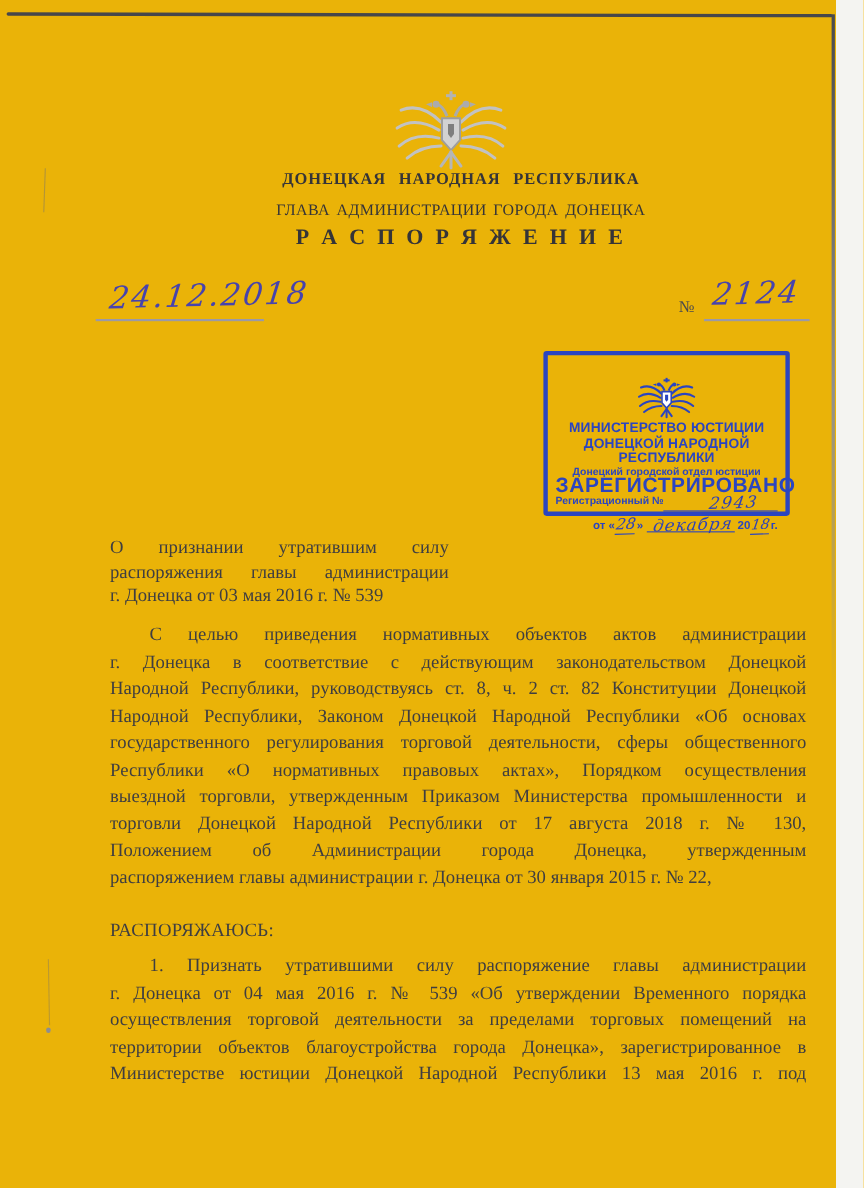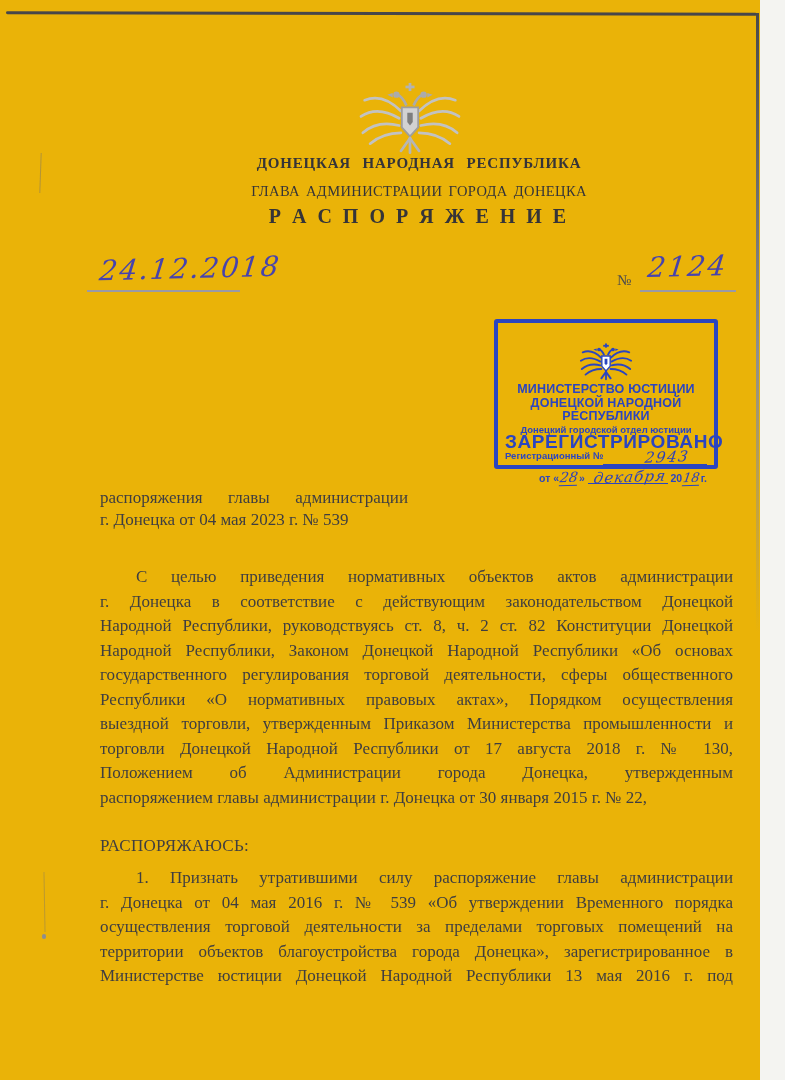--- a/index.html
+++ b/index.html
@@ -173,22 +173,23 @@
       <span class="stamp-date-rule">
         <span class="stamp-hw stamp-hw-month">декабря</span>
       </span>
       <span>20</span>
       <span class="stamp-hw stamp-hw-year">18</span>
       <span>г.</span>
     </div>
   </div>
 
   <div class="subject">
+    <div class="tline">О признании утратившим силу</div>
     <div class="tline">распоряжения главы администрации</div>
-    <div class="tline last">г. Донецка от 04 мая 2023 г. № 539</div>
+    <div class="tline last">г. Донецка от 03 мая 2016 г. № 539</div>
   </div>
 
   <div class="preamble">
     <div class="tline indent">С целью приведения нормативных объектов актов администрации</div>
     <div class="tline">г. Донецка в соответствие с действующим законодательством Донецкой</div>
     <div class="tline">Народной Республики, руководствуясь ст. 8, ч. 2 ст. 82 Конституции Донецкой</div>
     <div class="tline">Народной Республики, Законом Донецкой Народной Республики «Об основах</div>
     <div class="tline">государственного регулирования торговой деятельности, сферы общественного</div>
     <div class="tline">Республики «О нормативных правовых актах», Порядком осуществления</div>
     <div class="tline">выездной торговли, утвержденным Приказом Министерства промышленности и</div>

